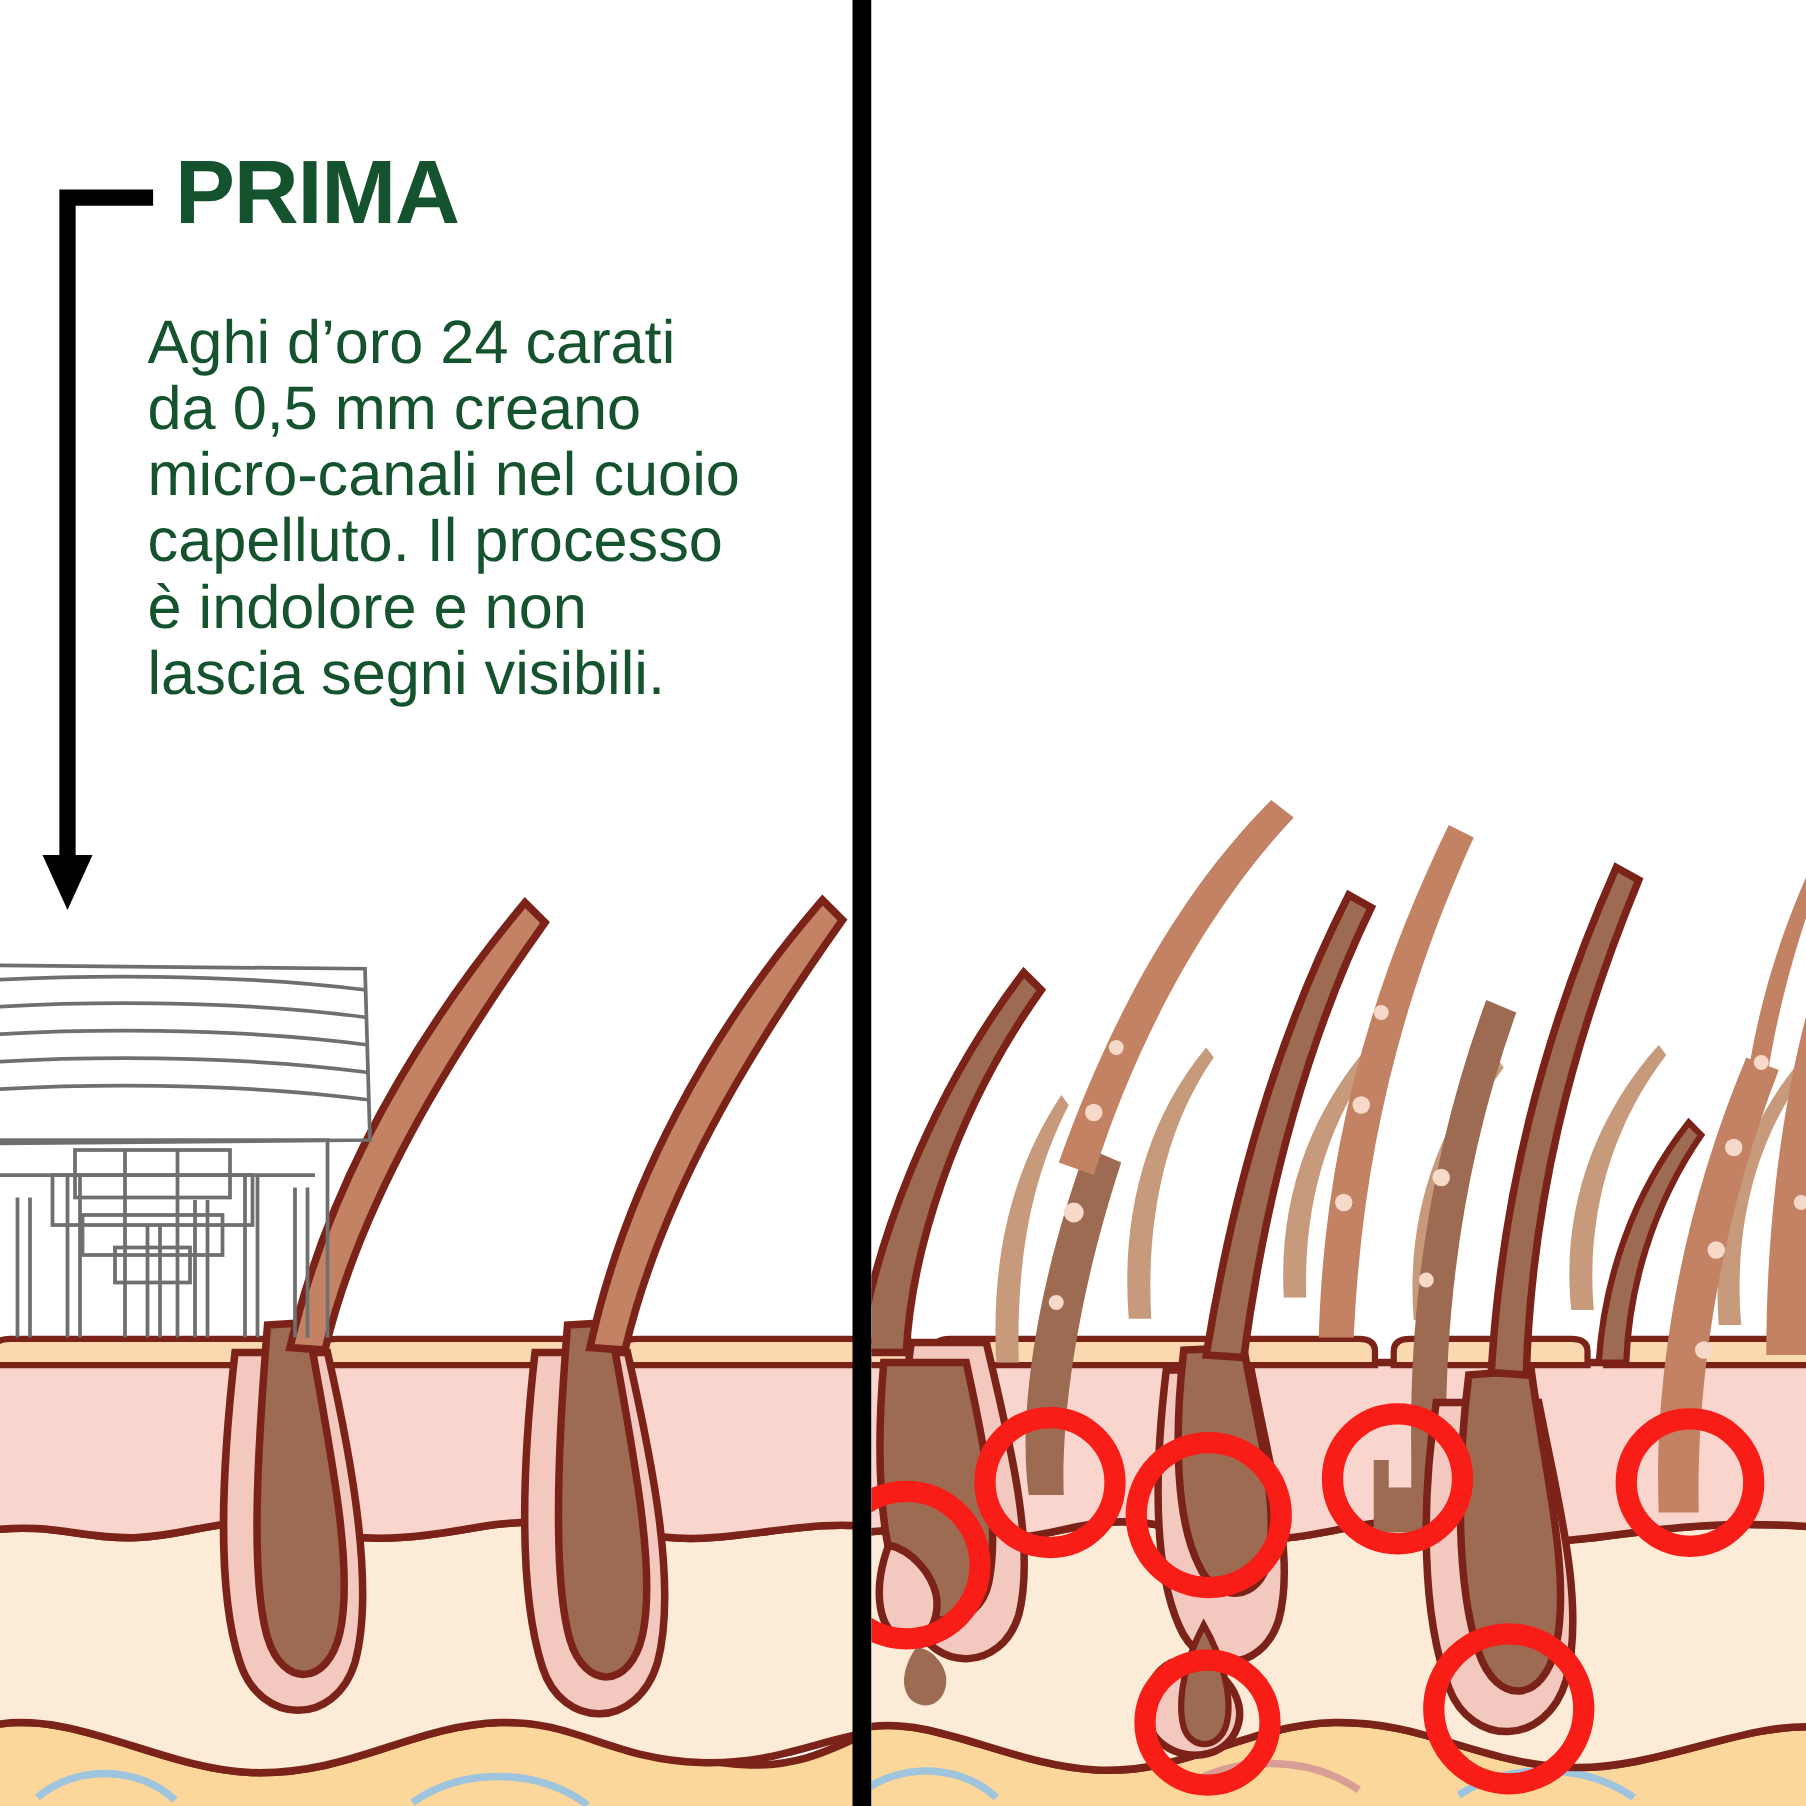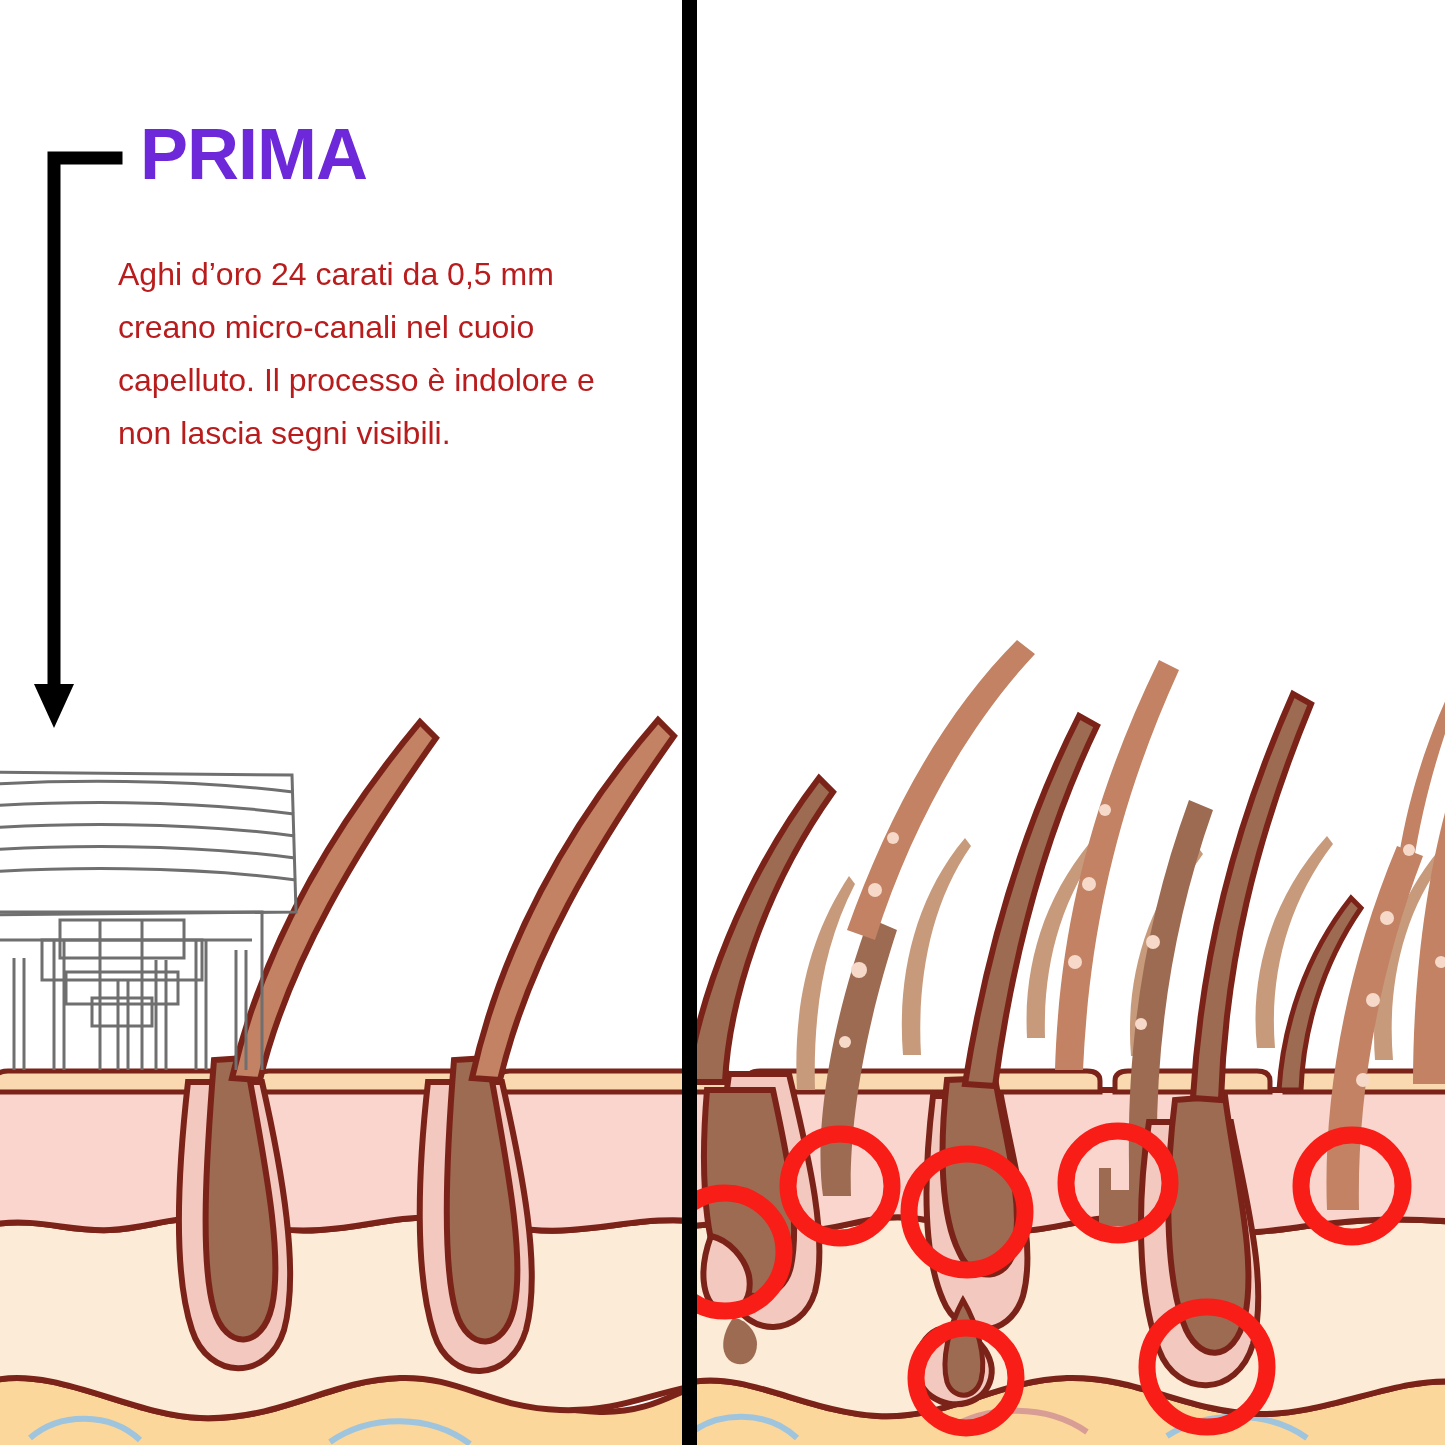--- a/index.html
+++ b/index.html
@@ -7,24 +7,24 @@
        font-family:"Liberation Sans","DejaVu Sans",sans-serif;}
   #stage{position:relative;width:1445px;height:1445px;background:#ffffff;overflow:hidden;}
 
   .panel{position:absolute;top:0;height:1445px;overflow:hidden;}
   #panel-left{left:0;width:689px;}
   #panel-right{left:697px;width:748px;}
 
   #divider{position:absolute;left:682px;top:0;width:15px;height:1445px;background:#000;}
 
   .heading{position:absolute;font-weight:800;font-size:72px;line-height:72px;
-           letter-spacing:-1px;color:#6d28d9;white-space:nowrap;}
+           letter-spacing:-1px;color:#14532d;white-space:nowrap;}
   #heading-left{left:140px;top:118px;}
 
-  .body-copy{position:absolute;font-size:32px;line-height:53px;color:#b91c1c;
+  .body-copy{position:absolute;font-size:49px;line-height:53px;color:#14532d;
              font-weight:400;}
   #copy-left{left:118px;top:248px;width:480px;}
 
   .arrow-svg{position:absolute;overflow:visible;}
   #arrow-left{left:40px;top:150px;}
 
   .illo{position:absolute;left:0;top:0;}
 </style>
 </head>
 <body>

